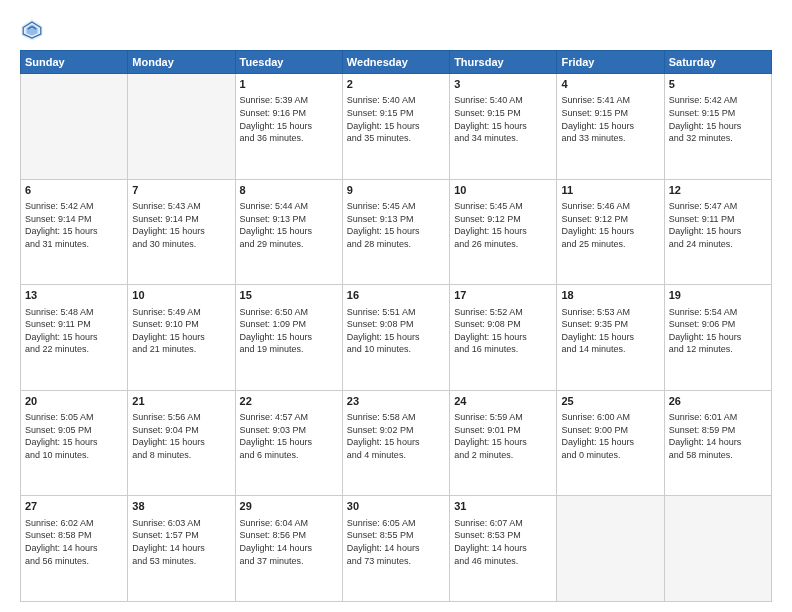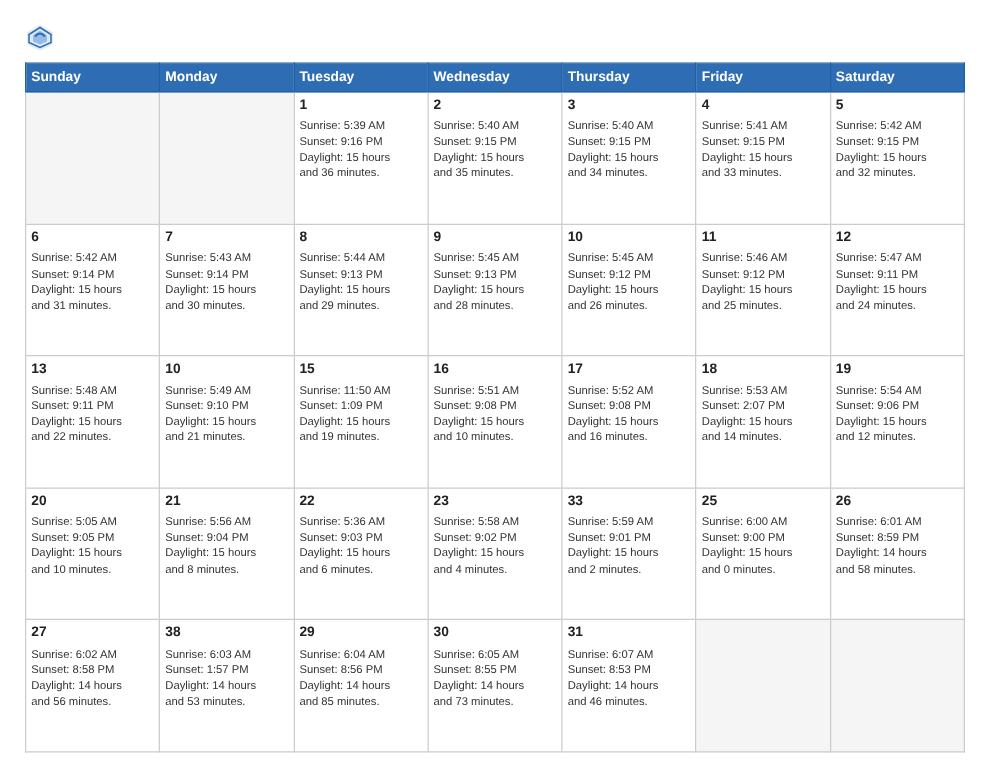--- a/index.html
+++ b/index.html
@@ -227,21 +227,21 @@
           </td>
           <td>
             <div class="day-num">10</div>
             <div>Sunrise: 5:49 AM</div>
             <div>Sunset: 9:10 PM</div>
             <div>Daylight: 15 hours</div>
             <div>and 21 minutes.</div>
           </td>
           <td>
             <div class="day-num">15</div>
-            <div>Sunrise: 11:50 AM</div>
+            <div>Sunrise: 6:50 AM</div>
             <div>Sunset: 1:09 PM</div>
             <div>Daylight: 15 hours</div>
             <div>and 19 minutes.</div>
           </td>
           <td>
             <div class="day-num">16</div>
             <div>Sunrise: 5:51 AM</div>
             <div>Sunset: 9:08 PM</div>
             <div>Daylight: 15 hours</div>
             <div>and 10 minutes.</div>
@@ -249,21 +249,21 @@
           <td>
             <div class="day-num">17</div>
             <div>Sunrise: 5:52 AM</div>
             <div>Sunset: 9:08 PM</div>
             <div>Daylight: 15 hours</div>
             <div>and 16 minutes.</div>
           </td>
           <td>
             <div class="day-num">18</div>
             <div>Sunrise: 5:53 AM</div>
-            <div>Sunset: 2:07 PM</div>
+            <div>Sunset: 9:35 PM</div>
             <div>Daylight: 15 hours</div>
             <div>and 14 minutes.</div>
           </td>
           <td>
             <div class="day-num">19</div>
             <div>Sunrise: 5:54 AM</div>
             <div>Sunset: 9:06 PM</div>
             <div>Daylight: 15 hours</div>
             <div>and 12 minutes.</div>
           </td>
@@ -278,34 +278,34 @@
           </td>
           <td>
             <div class="day-num">21</div>
             <div>Sunrise: 5:56 AM</div>
             <div>Sunset: 9:04 PM</div>
             <div>Daylight: 15 hours</div>
             <div>and 8 minutes.</div>
           </td>
           <td>
             <div class="day-num">22</div>
-            <div>Sunrise: 5:36 AM</div>
+            <div>Sunrise: 4:57 AM</div>
             <div>Sunset: 9:03 PM</div>
             <div>Daylight: 15 hours</div>
             <div>and 6 minutes.</div>
           </td>
           <td>
             <div class="day-num">23</div>
             <div>Sunrise: 5:58 AM</div>
             <div>Sunset: 9:02 PM</div>
             <div>Daylight: 15 hours</div>
             <div>and 4 minutes.</div>
           </td>
           <td>
-            <div class="day-num">33</div>
+            <div class="day-num">24</div>
             <div>Sunrise: 5:59 AM</div>
             <div>Sunset: 9:01 PM</div>
             <div>Daylight: 15 hours</div>
             <div>and 2 minutes.</div>
           </td>
           <td>
             <div class="day-num">25</div>
             <div>Sunrise: 6:00 AM</div>
             <div>Sunset: 9:00 PM</div>
             <div>Daylight: 15 hours</div>
@@ -332,21 +332,21 @@
             <div>Sunrise: 6:03 AM</div>
             <div>Sunset: 1:57 PM</div>
             <div>Daylight: 14 hours</div>
             <div>and 53 minutes.</div>
           </td>
           <td>
             <div class="day-num">29</div>
             <div>Sunrise: 6:04 AM</div>
             <div>Sunset: 8:56 PM</div>
             <div>Daylight: 14 hours</div>
-            <div>and 85 minutes.</div>
+            <div>and 37 minutes.</div>
           </td>
           <td>
             <div class="day-num">30</div>
             <div>Sunrise: 6:05 AM</div>
             <div>Sunset: 8:55 PM</div>
             <div>Daylight: 14 hours</div>
             <div>and 73 minutes.</div>
           </td>
           <td>
             <div class="day-num">31</div>

